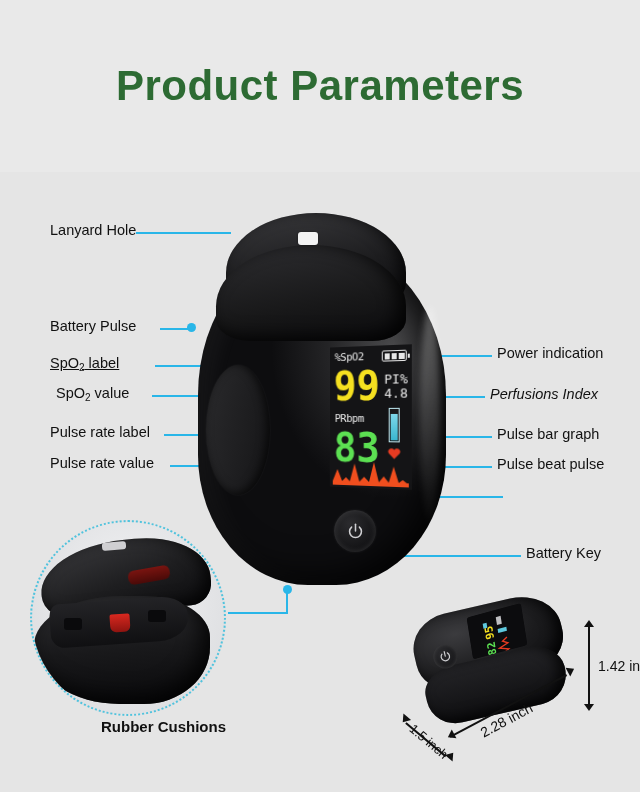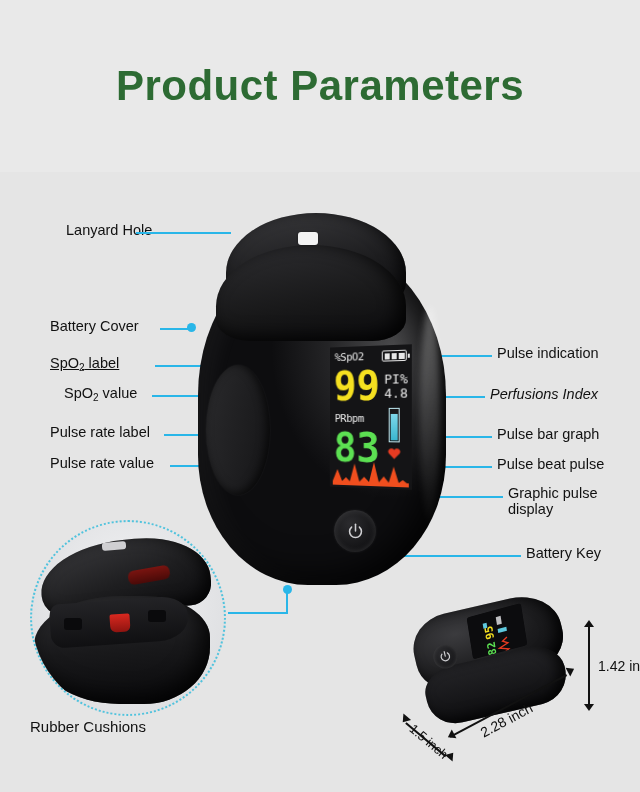--- a/index.html
+++ b/index.html
@@ -187,21 +187,21 @@
   }
   .inset-notch {
     position: absolute; background: #0a0a0c; border-radius: 3px;
   }
   .inset-btn {
     position: absolute; left: 70px; top: 20px; width: 24px; height: 8px;
     background: #cfcfd2; border-radius: 3px; transform: rotate(-5deg);
   }
   .inset-caption {
     position: absolute; left: 30px; top: 718px; width: 196px;
-    text-align: left; font-size: 15px; color: #111;
+    text-align: right; font-size: 15px; color: #111; font-weight: bold;
   }
 
   
   .dim-wrap { position: absolute; left: 398px; top: 592px; width: 242px; height: 190px; }
   .mini-dev {
     position: absolute; left: 20px; top: 12px; width: 150px; height: 118px;
     transform: rotate(-13deg);
   }
   .mini-top {
     position: absolute; left: 0; top: 0; width: 150px; height: 74px;
@@ -237,45 +237,44 @@
 </style>
 </head>
 <body>
 
 <div class="page">
 
   <div class="banner">
     <div class="banner-title">Product Parameters</div>
   </div>
 
-  <div class="label" style="left:66px; top:222px;">Lanyard Hole</div>
-  <div class="label" style="left:50px; top:318px;">Battery Cover</div>
+  <div class="label" style="left:50px; top:222px;">Lanyard Hole</div>
+  <div class="label" style="left:50px; top:318px;">Battery Pulse</div>
   <div class="label" style="left:50px; top:355px;text-decoration:underline;">SpO<sub>2</sub>  label</div>
-  <div class="label" style="left:64px; top:385px;">SpO<sub>2</sub> value</div>
+  <div class="label" style="left:56px; top:385px;">SpO<sub>2</sub> value</div>
   <div class="label" style="left:50px; top:424px;">Pulse rate label</div>
   <div class="label" style="left:50px; top:455px;">Pulse rate value</div>
 
   <div class="lead" style="left:136px; top:232px; width:95px;"></div>
   <div class="dot" style="left:290px; top:228px;"></div>
   <div class="lead" style="left:160px; top:328px; width:30px;"></div>
   <div class="dot" style="left:187px; top:323px;"></div>
   <div class="lead" style="left:155px; top:365px; width:190px;"></div>
   <div class="dot" style="left:341px; top:360px;"></div>
   <div class="lead" style="left:152px; top:395px; width:193px;"></div>
   <div class="dot" style="left:341px; top:390px;"></div>
   <div class="lead" style="left:164px; top:434px; width:181px;"></div>
   <div class="dot" style="left:341px; top:429px;"></div>
   <div class="lead" style="left:170px; top:465px; width:175px;"></div>
   <div class="dot" style="left:341px; top:460px;"></div>
 
-  <div class="label" style="left:497px; top:345px;">Pulse indication</div>
+  <div class="label" style="left:497px; top:345px;">Power indication</div>
   <div class="label" style="left:490px; top:386px;font-style:italic;">Perfusions Index</div>
   <div class="label" style="left:497px; top:426px;">Pulse bar graph</div>
   <div class="label" style="left:497px; top:456px;">Pulse beat pulse</div>
-  <div class="label two-line" style="left:508px; top:485px;">Graphic pulse display</div>
   <div class="label" style="left:526px; top:545px;">Battery Key</div>
 
   <div class="lead" style="left:424px; top:355px; width:68px;"></div>
   <div class="dot" style="left:419px; top:350px;"></div>
   <div class="lead" style="left:422px; top:396px; width:63px;"></div>
   <div class="dot" style="left:417px; top:391px;"></div>
   <div class="lead" style="left:423px; top:436px; width:69px;"></div>
   <div class="dot" style="left:418px; top:431px;"></div>
   <div class="lead" style="left:422px; top:466px; width:70px;"></div>
   <div class="dot" style="left:417px; top:461px;"></div>

